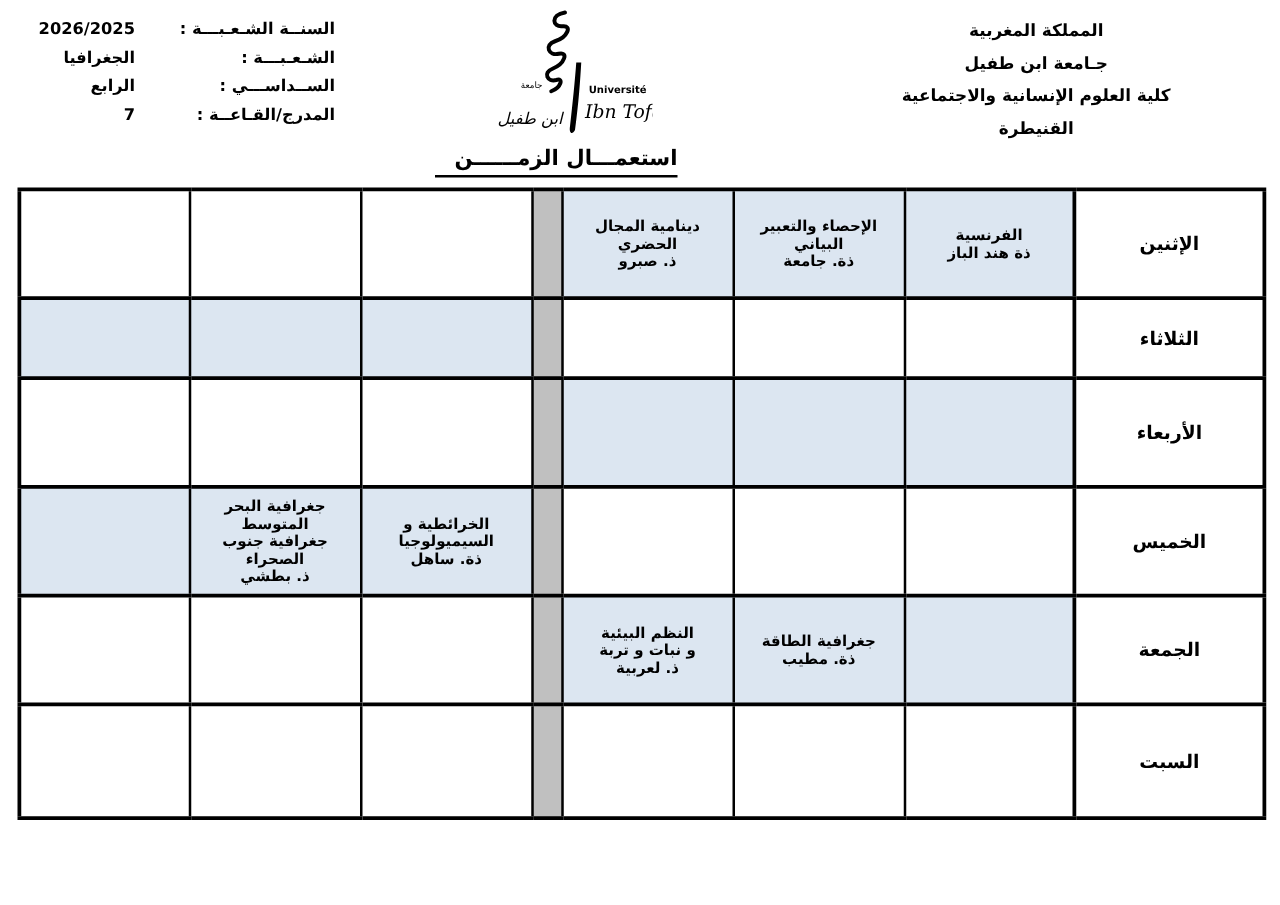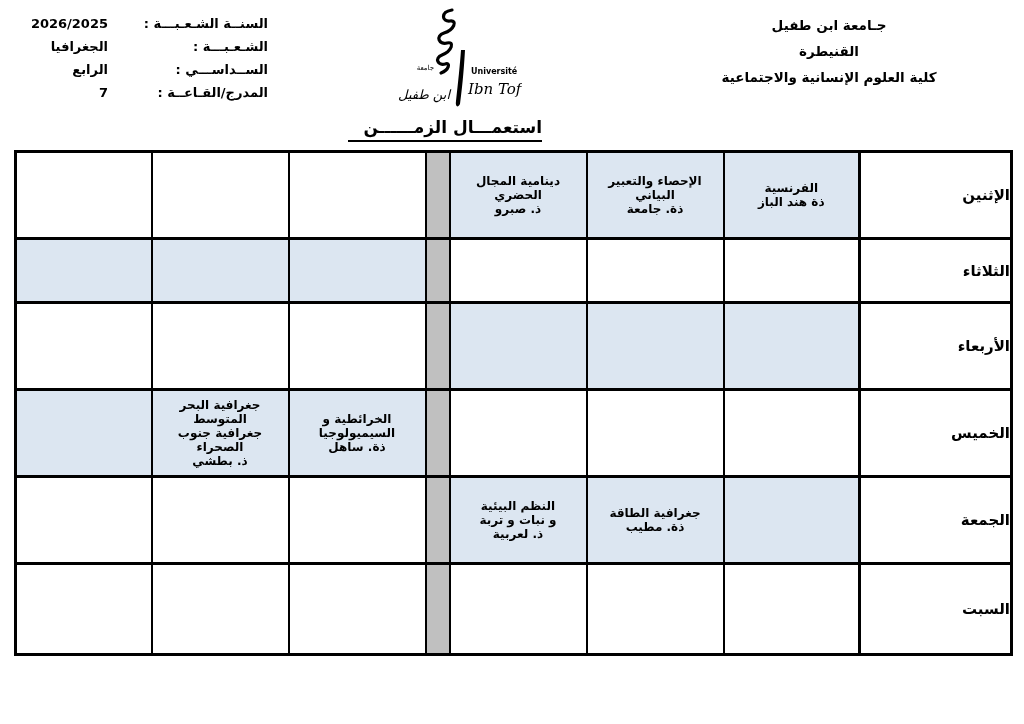--- a/index.html
+++ b/index.html
@@ -45,21 +45,21 @@
     vertical-align:middle; padding:0;
   }
   .timetable th.c-time {
     background:#fff; font-weight:bold; font-size:13px;
     direction:ltr; text-align:center;
   }
   .timetable .c-break { background:var(--break-fill,#c0c0c0); }
   .timetable td.c-day, .timetable th.c-day { border-left-width:3px; }
   .timetable td.c-day {
     background:#fff; font-weight:bold; font-size:15px;
-    direction:rtl;
+    text-align:center; direction:rtl;
   }
   .timetable td.slot { background:#fff; }
   .timetable td.slot[data-filled="true"] { background:var(--cell-fill,#dce6f1); }
   .cell-lines {
     display:flex; flex-direction:column; justify-content:flex-start;
     height:100%; direction:rtl; text-align:center;
     font-weight:bold; font-size:12px; color:#000; padding:3px 2px;
   }
   .cell-line { display:block; }
   .cell-line:empty { display:none; }
@@ -68,23 +68,24 @@
   .r1 { height:87px; } .r2 { height:64px; } .r3 { height:87px; }
   .r4 { height:87px; } .r5 { height:87px; } .r6 { height:91px; }
   .r0 th { border-top-width:3px; }
 </style>
 </head>
 <body>
 
 <div class="page">
 
   <div class="hdr-right">
+    <div>المملكة المغربية</div>
     <div>جـامعة ابن طفيل</div>
+    <div>كلية العلوم الإنسانية والاجتماعية</div>
     <div>القنيطرة</div>
-    <div>كلية العلوم الإنسانية والاجتماعية</div>
   </div>
 
   <div class="hdr-left">
     <div class="field-row">
       <span class="field-label">السنــة الشـعـبـــة :</span>
       <span class="field-value">2026/2025</span>
     </div>
     <div class="field-row">
       <span class="field-label">الشـعـبـــة :</span>
       <span class="field-value">الجغرافيا</span>

